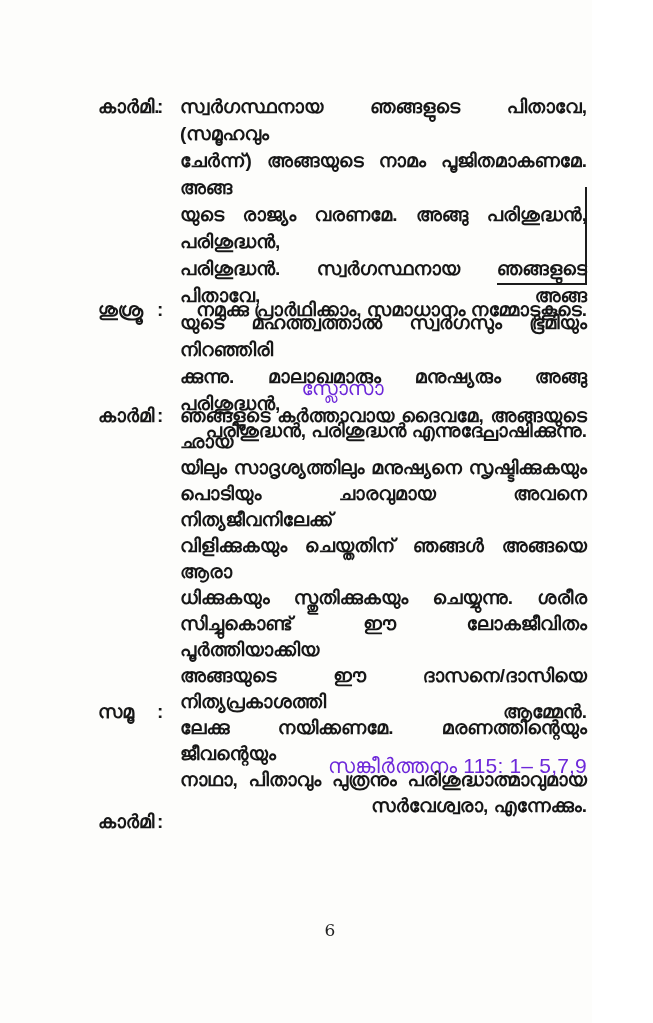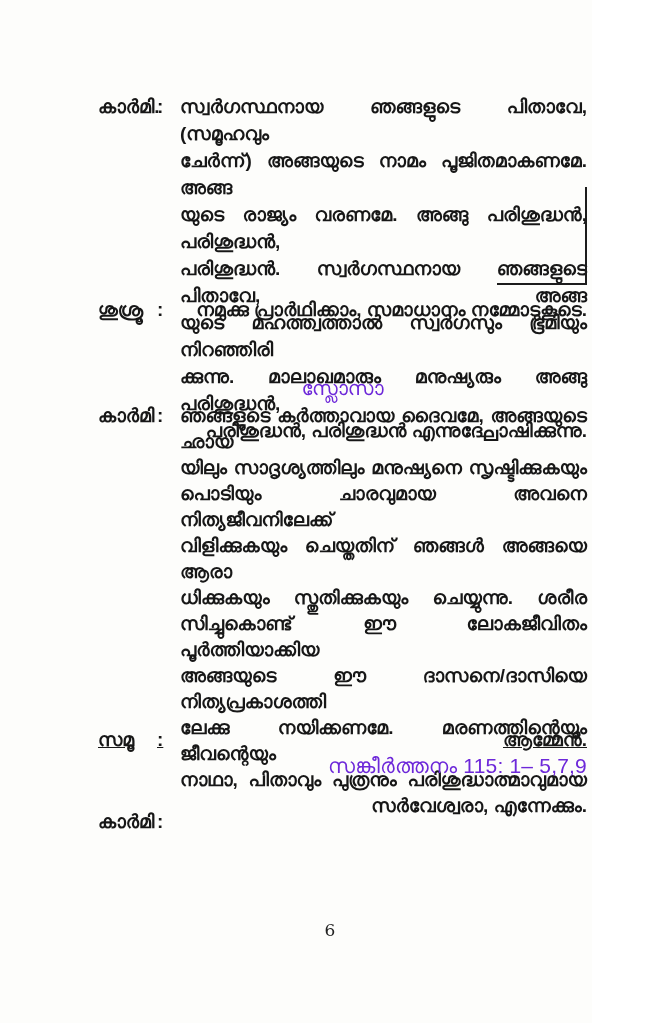--- a/index.html
+++ b/index.html
@@ -75,21 +75,21 @@
     font-family: "DejaVu Serif", serif;
     font-size: 17px;
     font-weight: 400;
     color: #222222;
   }
   
   #sec-karmi1   { top: 93px; }
   #sec-susru    { top: 296px; }
   #hd-slosa     { top: 357px; }
   #sec-karmi2   { top: 403px; }
-  #sec-samu     { top: 726px; text-decoration: underline; }
+  #sec-samu     { top: 698px; }
   #hd-psalm     { top: 734px; text-align: right; }
   #sec-karmi3   { top: 808px; }
 </style>
 </head>
 <body>
 
 <div class="page">
 
   <section class="dialog" id="sec-karmi1">
     <div class="speaker">കാർമി.</div>

